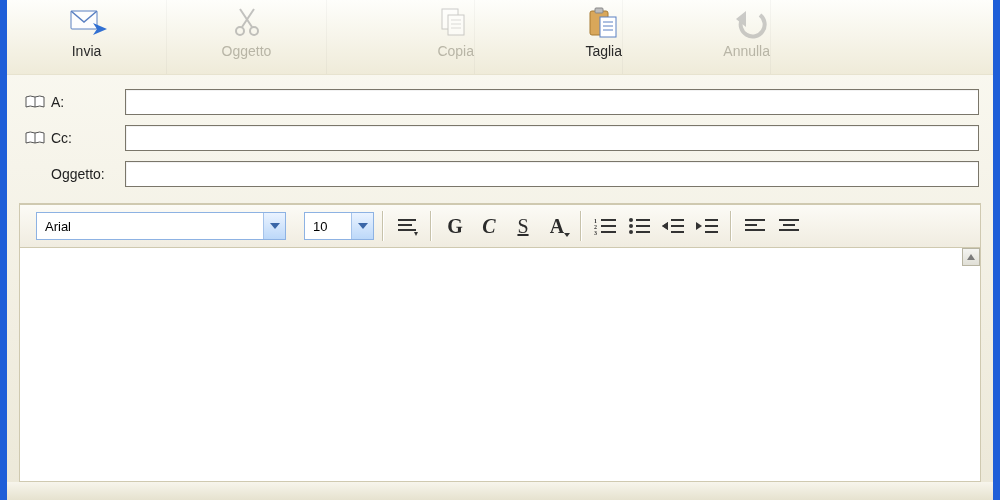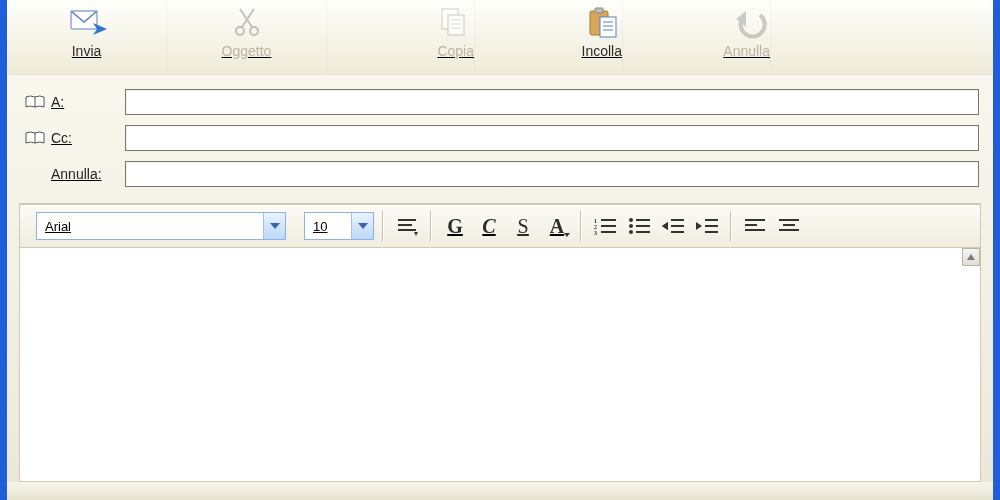--- a/index.html
+++ b/index.html
@@ -13,21 +13,20 @@
 }
 .window-inner {
   position: absolute;
   left: 7px;
   right: 7px;
   top: 0;
   bottom: 0;
   background: linear-gradient(#fbfaf3, #ece8d8);
   display: flex;
   flex-direction: column;
-  text-decoration: underline;
 }
 .toolbar {
   height: 75px;
   display: flex;
   border-bottom: 1px solid #cfc9b0;
   background: linear-gradient(#fefefb, #efebd9);
   position: relative;
 }
 .toolbar::after {
   content:"";
@@ -213,21 +212,21 @@
       <span class="icon-wrap">
         <svg width="36" height="34" viewBox="0 0 36 34">
           <rect x="6" y="6" width="18" height="24" rx="2" fill="#d9a75a" stroke="#a77b33"></rect>
           <rect x="11" y="3" width="8" height="5" rx="1" fill="#bdbdbd" stroke="#888"></rect>
           <rect x="16" y="12" width="16" height="20" fill="#fff" stroke="#5a80c2"></rect>
           <line x1="19" y1="17" x2="29" y2="17" stroke="#5a80c2"></line>
           <line x1="19" y1="21" x2="29" y2="21" stroke="#5a80c2"></line>
           <line x1="19" y1="25" x2="29" y2="25" stroke="#5a80c2"></line>
         </svg>
       </span>
-      <span class="lbl">Incolla</span>
+      <span class="lbl">Taglia</span>
     </div>
 
     <div class="tb-item disabled narrow">
       <span class="icon-wrap">
         <svg width="36" height="34" viewBox="0 0 36 34">
           <path d="M28 10 A12 12 0 1 1 10 14" fill="none" stroke="#9a9a9a" stroke-width="4"></path>
           <polygon points="4,14 14,6 14,22" fill="#9a9a9a"></polygon>
         </svg>
       </span>
       <span class="lbl">Annulla</span>
@@ -256,21 +255,21 @@
         </svg>
         <span>Cc:</span>
       </div>
       <input class="field-input" value="" style="">
     </div>
 
 
     <div class="field-row">
       <div class="field-label plain">
         <span style="width:20px"></span>
-        <span>Annulla:</span>
+        <span>Oggetto:</span>
       </div>
       <input class="field-input" value="" style="">
     </div>
 
   </div>
 
   <div class="editor-area">
 
     <div class="format-bar">
 

